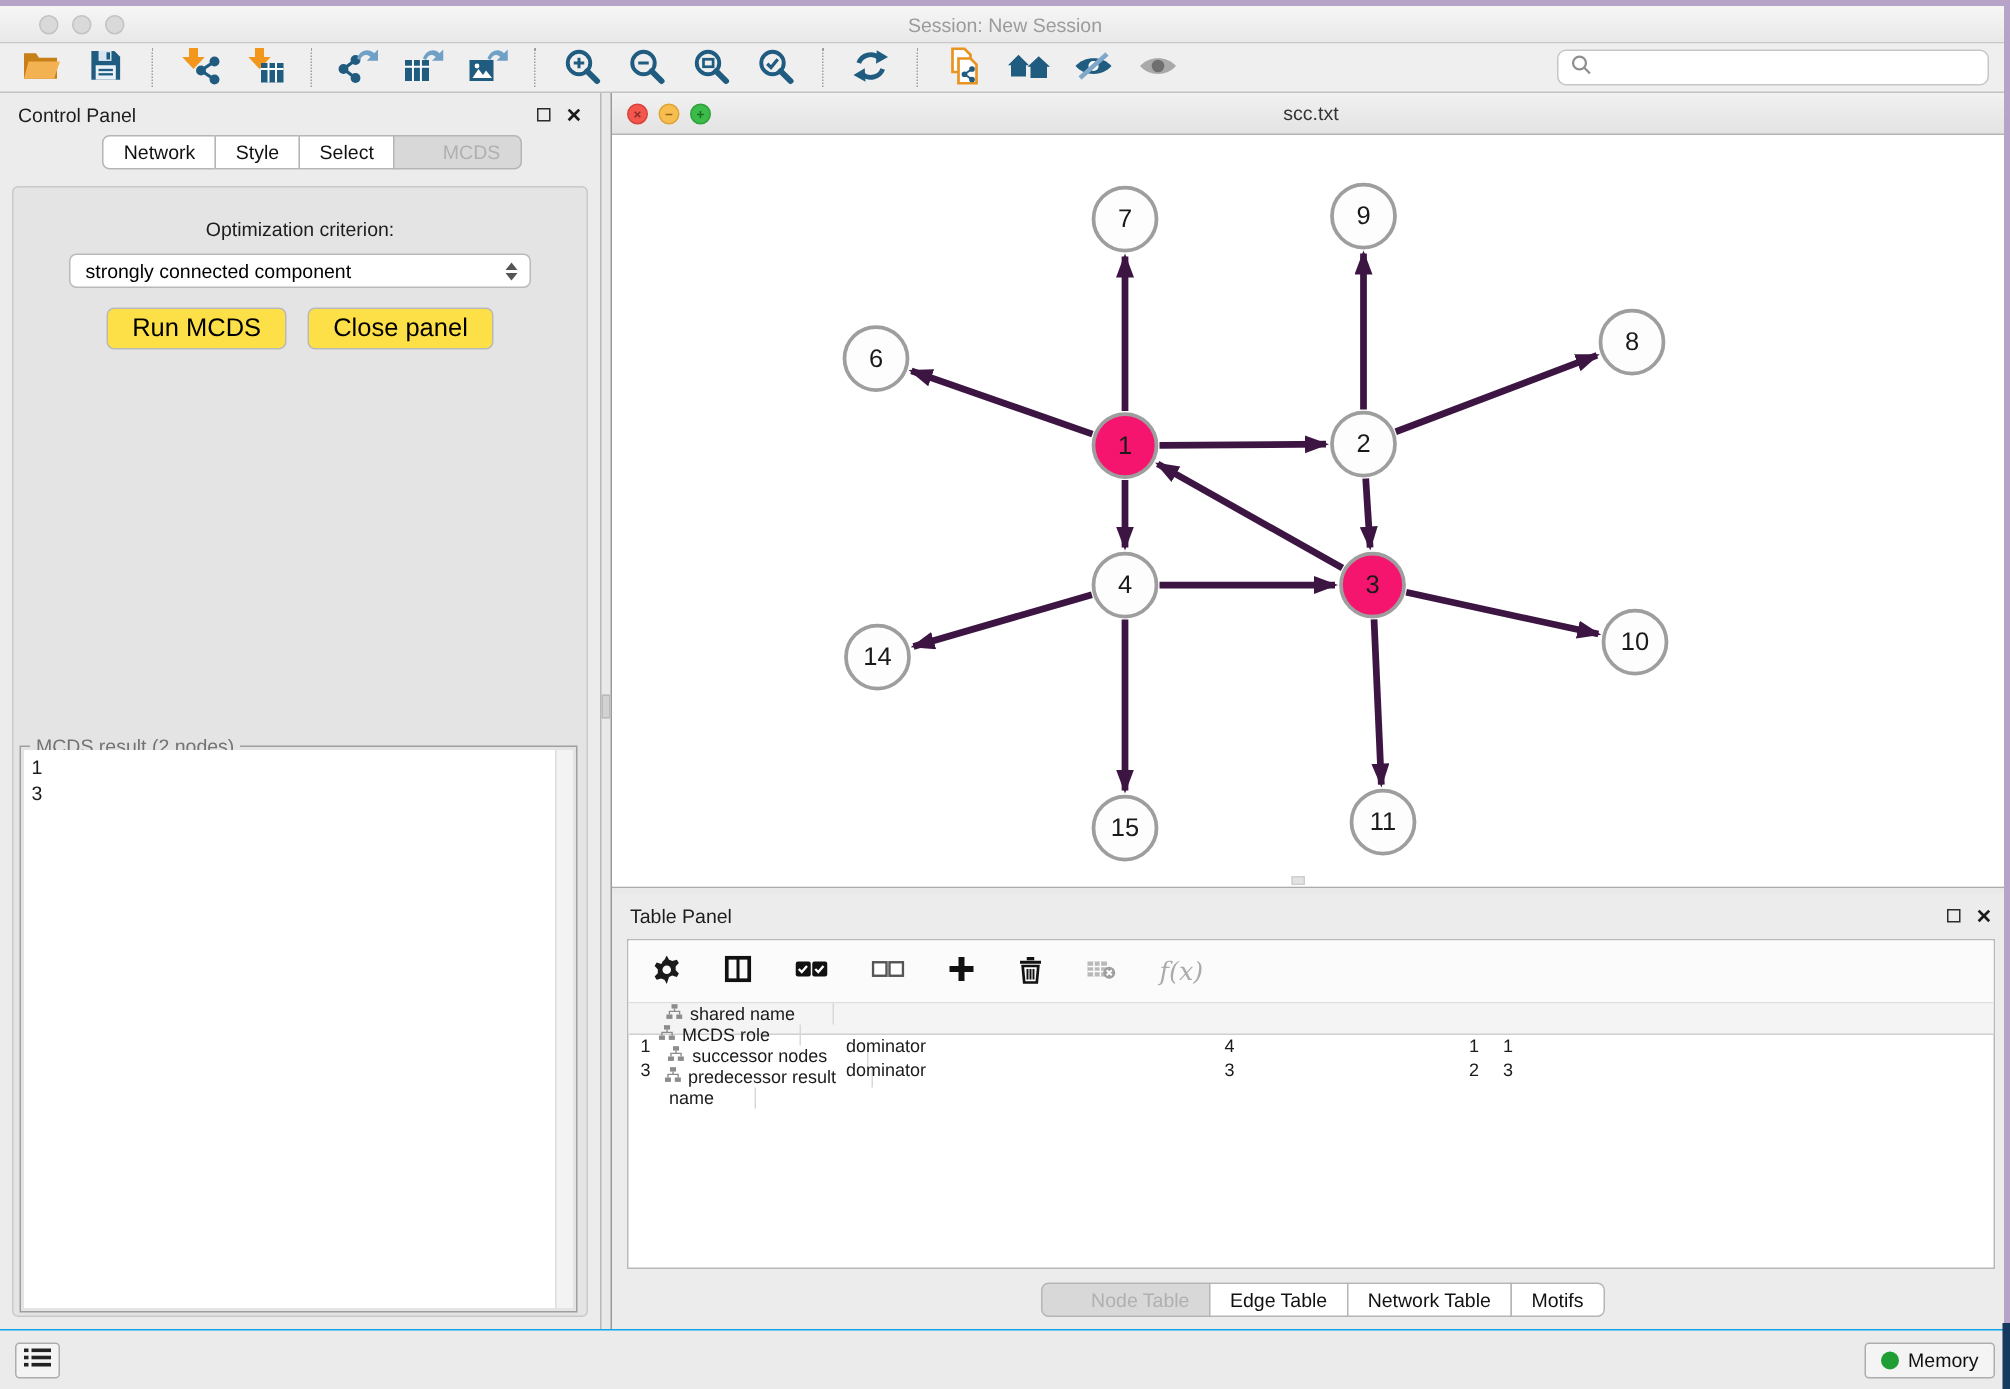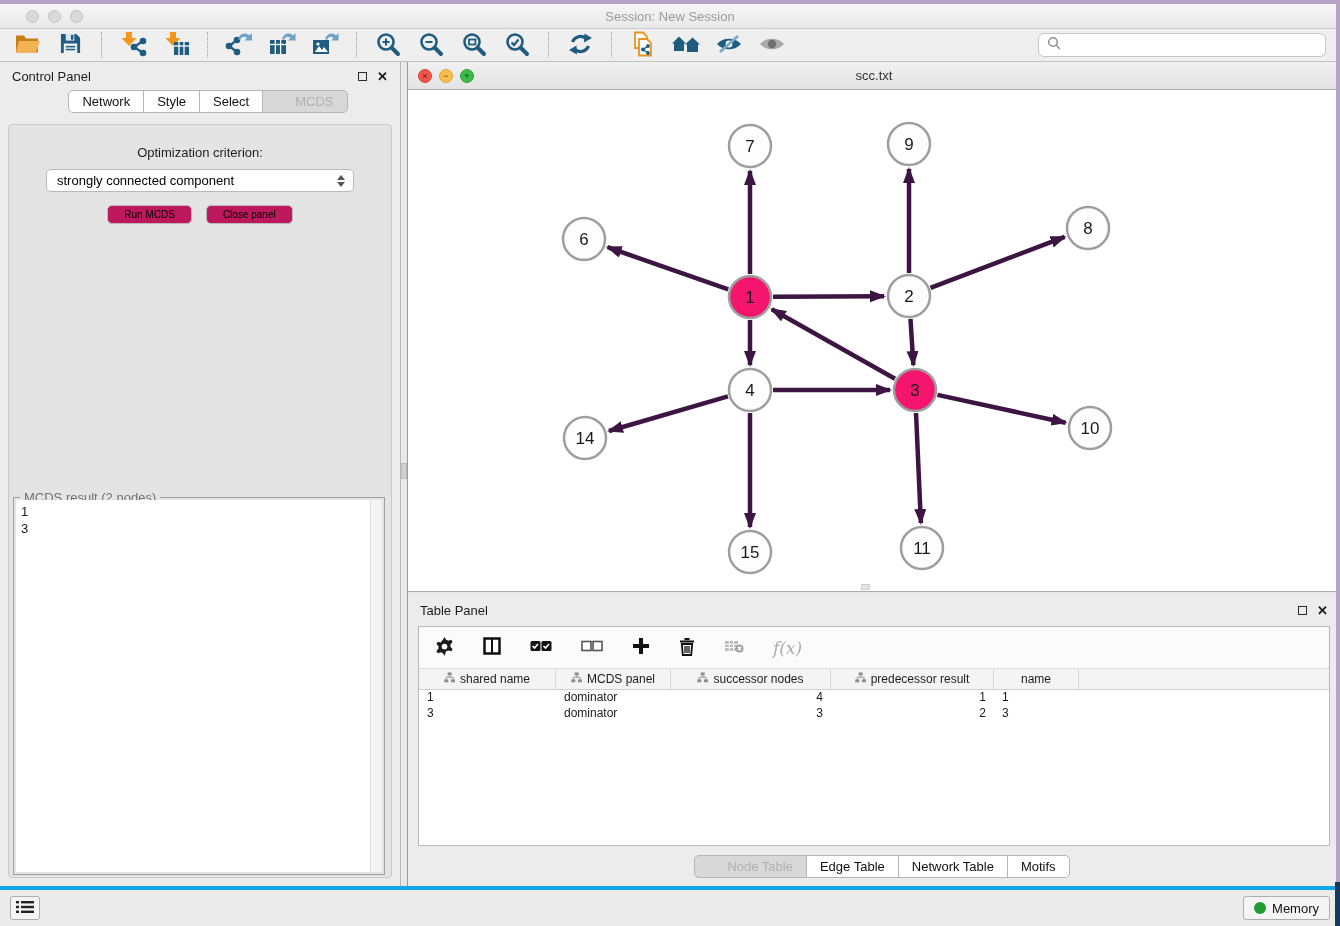--- a/index.html
+++ b/index.html
@@ -43,21 +43,21 @@
   .seg.active{background:#D8D8D8;color:#B0B0B0;padding-left:32px;}
   .cp-content{position:absolute;left:8px;right:8px;top:62px;bottom:8px;background:#E4E4E4;
     border:1px solid #C9C9C9;border-radius:4px;}
   .optlabel{text-align:center;font-size:13px;color:#1d1d1d;margin-top:20px;}
   .dropdown{margin:9px auto 0;width:308px;height:23px;background:#fff;border:1px solid #B9B9B9;border-radius:5px;
     display:flex;align-items:center;padding:0 8px 0 10px;font-size:13px;cursor:pointer;}
   .stepper{margin-left:auto;display:flex;flex-direction:column;gap:2px;align-items:center;}
   .tri-up{width:0;height:0;border-left:4px solid transparent;border-right:4px solid transparent;border-bottom:5px solid #555;}
   .tri-dn{width:0;height:0;border-left:4px solid transparent;border-right:4px solid transparent;border-top:5px solid #555;}
   .btnrow{display:flex;justify-content:center;gap:14px;margin-top:13px;}
-  .macbtn{font-size:10px;padding:3px 16px;background:#be185d;border:1px solid #B9B9B9;border-radius:5px;cursor:pointer;}
+  .macbtn{font-size:17px;padding:3px 16px;background:#fde047;border:1px solid #B9B9B9;border-radius:5px;cursor:pointer;}
   .resultbox{position:absolute;left:4px;right:6px;top:372px;bottom:2px;border:1px solid #9F9F9F;background:#E4E4E4;}
   .resultlegend{position:absolute;top:-8px;left:6px;background:#E4E4E4;padding:0 4px;font-size:13px;color:#737373;}
   .resultinner{position:absolute;inset:2px;background:#fff;display:flex;}
   .resultlist{flex:1;padding:3px 5px;font-size:13px;color:#1b1b1b;line-height:17px;}
   .resultscroll{width:12px;background:#F3F3F3;border-left:1px solid #DDD;}
 
   
   .vsplit{width:8px;background:#E9E9E9;border-left:1px solid #B8B8B8;border-right:1px solid #9A9A9A;position:relative;flex:0 0 auto;}
   .vgrip{position:absolute;top:401px;left:0px;width:6px;height:16px;background:#D2D2D2;border:1px solid #BBB;}
 
@@ -78,29 +78,29 @@
   .cgrip{position:absolute;bottom:1px;left:453px;width:9px;height:6px;background:#E3E3E3;border:1px solid #CFCFCF;}
 
   .hsplit{height:4px;background:#E9E9E9;}
 
   
   .tpanel{flex:1;display:flex;flex-direction:column;background:#ECECEC;min-height:0;}
   .twrap{flex:1;margin:2px 10px 0 10px;border:1px solid #B9B9B9;background:#fff;display:flex;flex-direction:column;min-height:0;}
   .ttool{height:42px;background:#FBFBFB;border-bottom:1px solid #DDD;display:flex;align-items:center;gap:29px;padding-left:16px;}
   .ticon{background:none;border:none;display:flex;align-items:center;justify-content:center;cursor:pointer;height:30px;}
   .fx{font-family:"DejaVu Serif", serif;font-style:italic;font-size:17px;color:#ABABAB;}
-  .thead{display:flex;height:21px;background:#F4F4F4;border-bottom:1px solid #CFCFCF;font-size:12px;color:#1b1b1b;}
+  .thead{display:flex;height:21px;background:#F4F4F4;border-bottom:1px solid #CFCFCF;font-size:12px;color:#1b1b1b;flex-direction:column;}
   .thcell{display:flex;align-items:center;justify-content:center;gap:5px;border-right:1px solid #D8D8D8;cursor:pointer;}
   .trow{display:flex;height:16px;font-size:12px;color:#1b1b1b;cursor:default;}
   .tcell{padding:0 8px;overflow:hidden;white-space:nowrap;}
   .tabstrip{height:40px;display:flex;align-items:center;justify-content:center;}
 
   
   .statusbar{position:absolute;bottom:0;left:0;width:1340px;height:40px;background:#EBEBEB;
-    border-top:4px solid #0ea5e9;display:flex;align-items:center;justify-content:space-between;padding:0 10px;}
+    border-top:1px solid #0ea5e9;display:flex;align-items:center;justify-content:space-between;padding:0 10px;}
   .sbtn{height:24px;background:#F4F4F4;border:1px solid #ADADAD;border-radius:3px;display:flex;align-items:center;
     justify-content:center;cursor:pointer;}
   .listbtn{width:30px;}
   .membtn{padding:0 10px;gap:6px;font-size:13px;color:#111;}
   .memdot{width:12px;height:12px;border-radius:50%;background:#1E9E34;}
 </style>
 </head>
 <body>
 
 <div class="strip-top"></div>
@@ -454,21 +454,21 @@
                 </svg></span>
               <span>shared name</span>
             </div>
             <div class="thcell" style="width: 115px; flex: 0 0 auto;">
               <span><svg width="11" height="11" viewBox="0 0 12 12">
                   <rect x="4" y="0.5" width="4.4" height="3.2" fill="#8C8C8C"></rect>
                   <rect x="0.3" y="8" width="4.4" height="3.2" fill="#8C8C8C"></rect>
                   <rect x="7.5" y="8" width="4.4" height="3.2" fill="#8C8C8C"></rect>
                   <path d="M6.2 3.7 v2 M2.5 8 v-2.3 h7.4 V8" stroke="#8C8C8C" stroke-width="1" fill="none"></path>
                 </svg></span>
-              <span>MCDS panel</span>
+              <span>MCDS role</span>
             </div>
             <div class="thcell" style="width: 160px; flex: 0 0 auto;">
               <span><svg width="11" height="11" viewBox="0 0 12 12">
                   <rect x="4" y="0.5" width="4.4" height="3.2" fill="#8C8C8C"></rect>
                   <rect x="0.3" y="8" width="4.4" height="3.2" fill="#8C8C8C"></rect>
                   <rect x="7.5" y="8" width="4.4" height="3.2" fill="#8C8C8C"></rect>
                   <path d="M6.2 3.7 v2 M2.5 8 v-2.3 h7.4 V8" stroke="#8C8C8C" stroke-width="1" fill="none"></path>
                 </svg></span>
               <span>successor nodes</span>
             </div>

